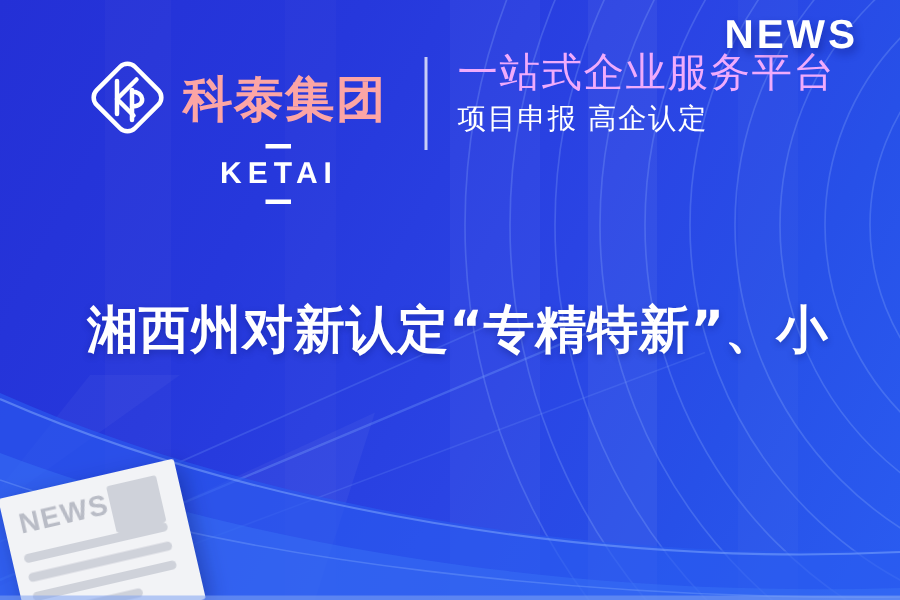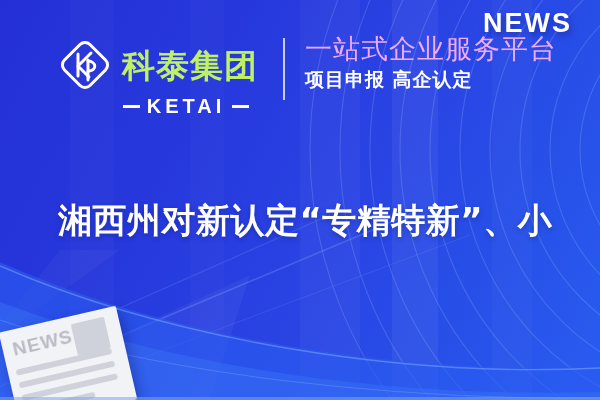--- a/index.html
+++ b/index.html
@@ -82,31 +82,32 @@
   .logo-mark {
     width: 54px;
     height: 54px;
     flex: 0 0 auto;
   }
   .logo-mark svg { display: block; width: 100%; height: 100%; }
   .logo-cn {
     font-family: "DejaVu Sans", "Liberation Sans", sans-serif;
     font-size: 33px;
     font-weight: 700;
-    color: #bef264;
+    color: #fca5a5;
     letter-spacing: 1px;
     line-height: 1;
     white-space: nowrap;
   }
   .logo-sub {
     margin-top: 4px;
     display: flex;
     align-items: center;
     gap: 7px;
     padding-left: 56px;
+    flex-direction: column;
   }
   .logo-sub .dash {
     display: block;
     width: 17px;
     height: 3px;
     background: #ffffff;
   }
   .logo-sub .ketai {
     font-size: 20px;
     font-weight: 700;
@@ -136,21 +137,21 @@
     font-weight: 400;
     color: #f0abfc;
     letter-spacing: 1px;
     line-height: 1.15;
     white-space: nowrap;
   }
   .tagline-sub {
     margin-top: 5px;
     font-family: "DejaVu Serif", "Liberation Serif", serif;
     font-size: 19px;
-    font-weight: 700;
+    font-weight: 400;
     color: #ffffff;
     letter-spacing: 1px;
     line-height: 1.15;
     white-space: nowrap;
   }
 
   .news-label {
     position: absolute;
     right: 28px;
     top: 8px;

